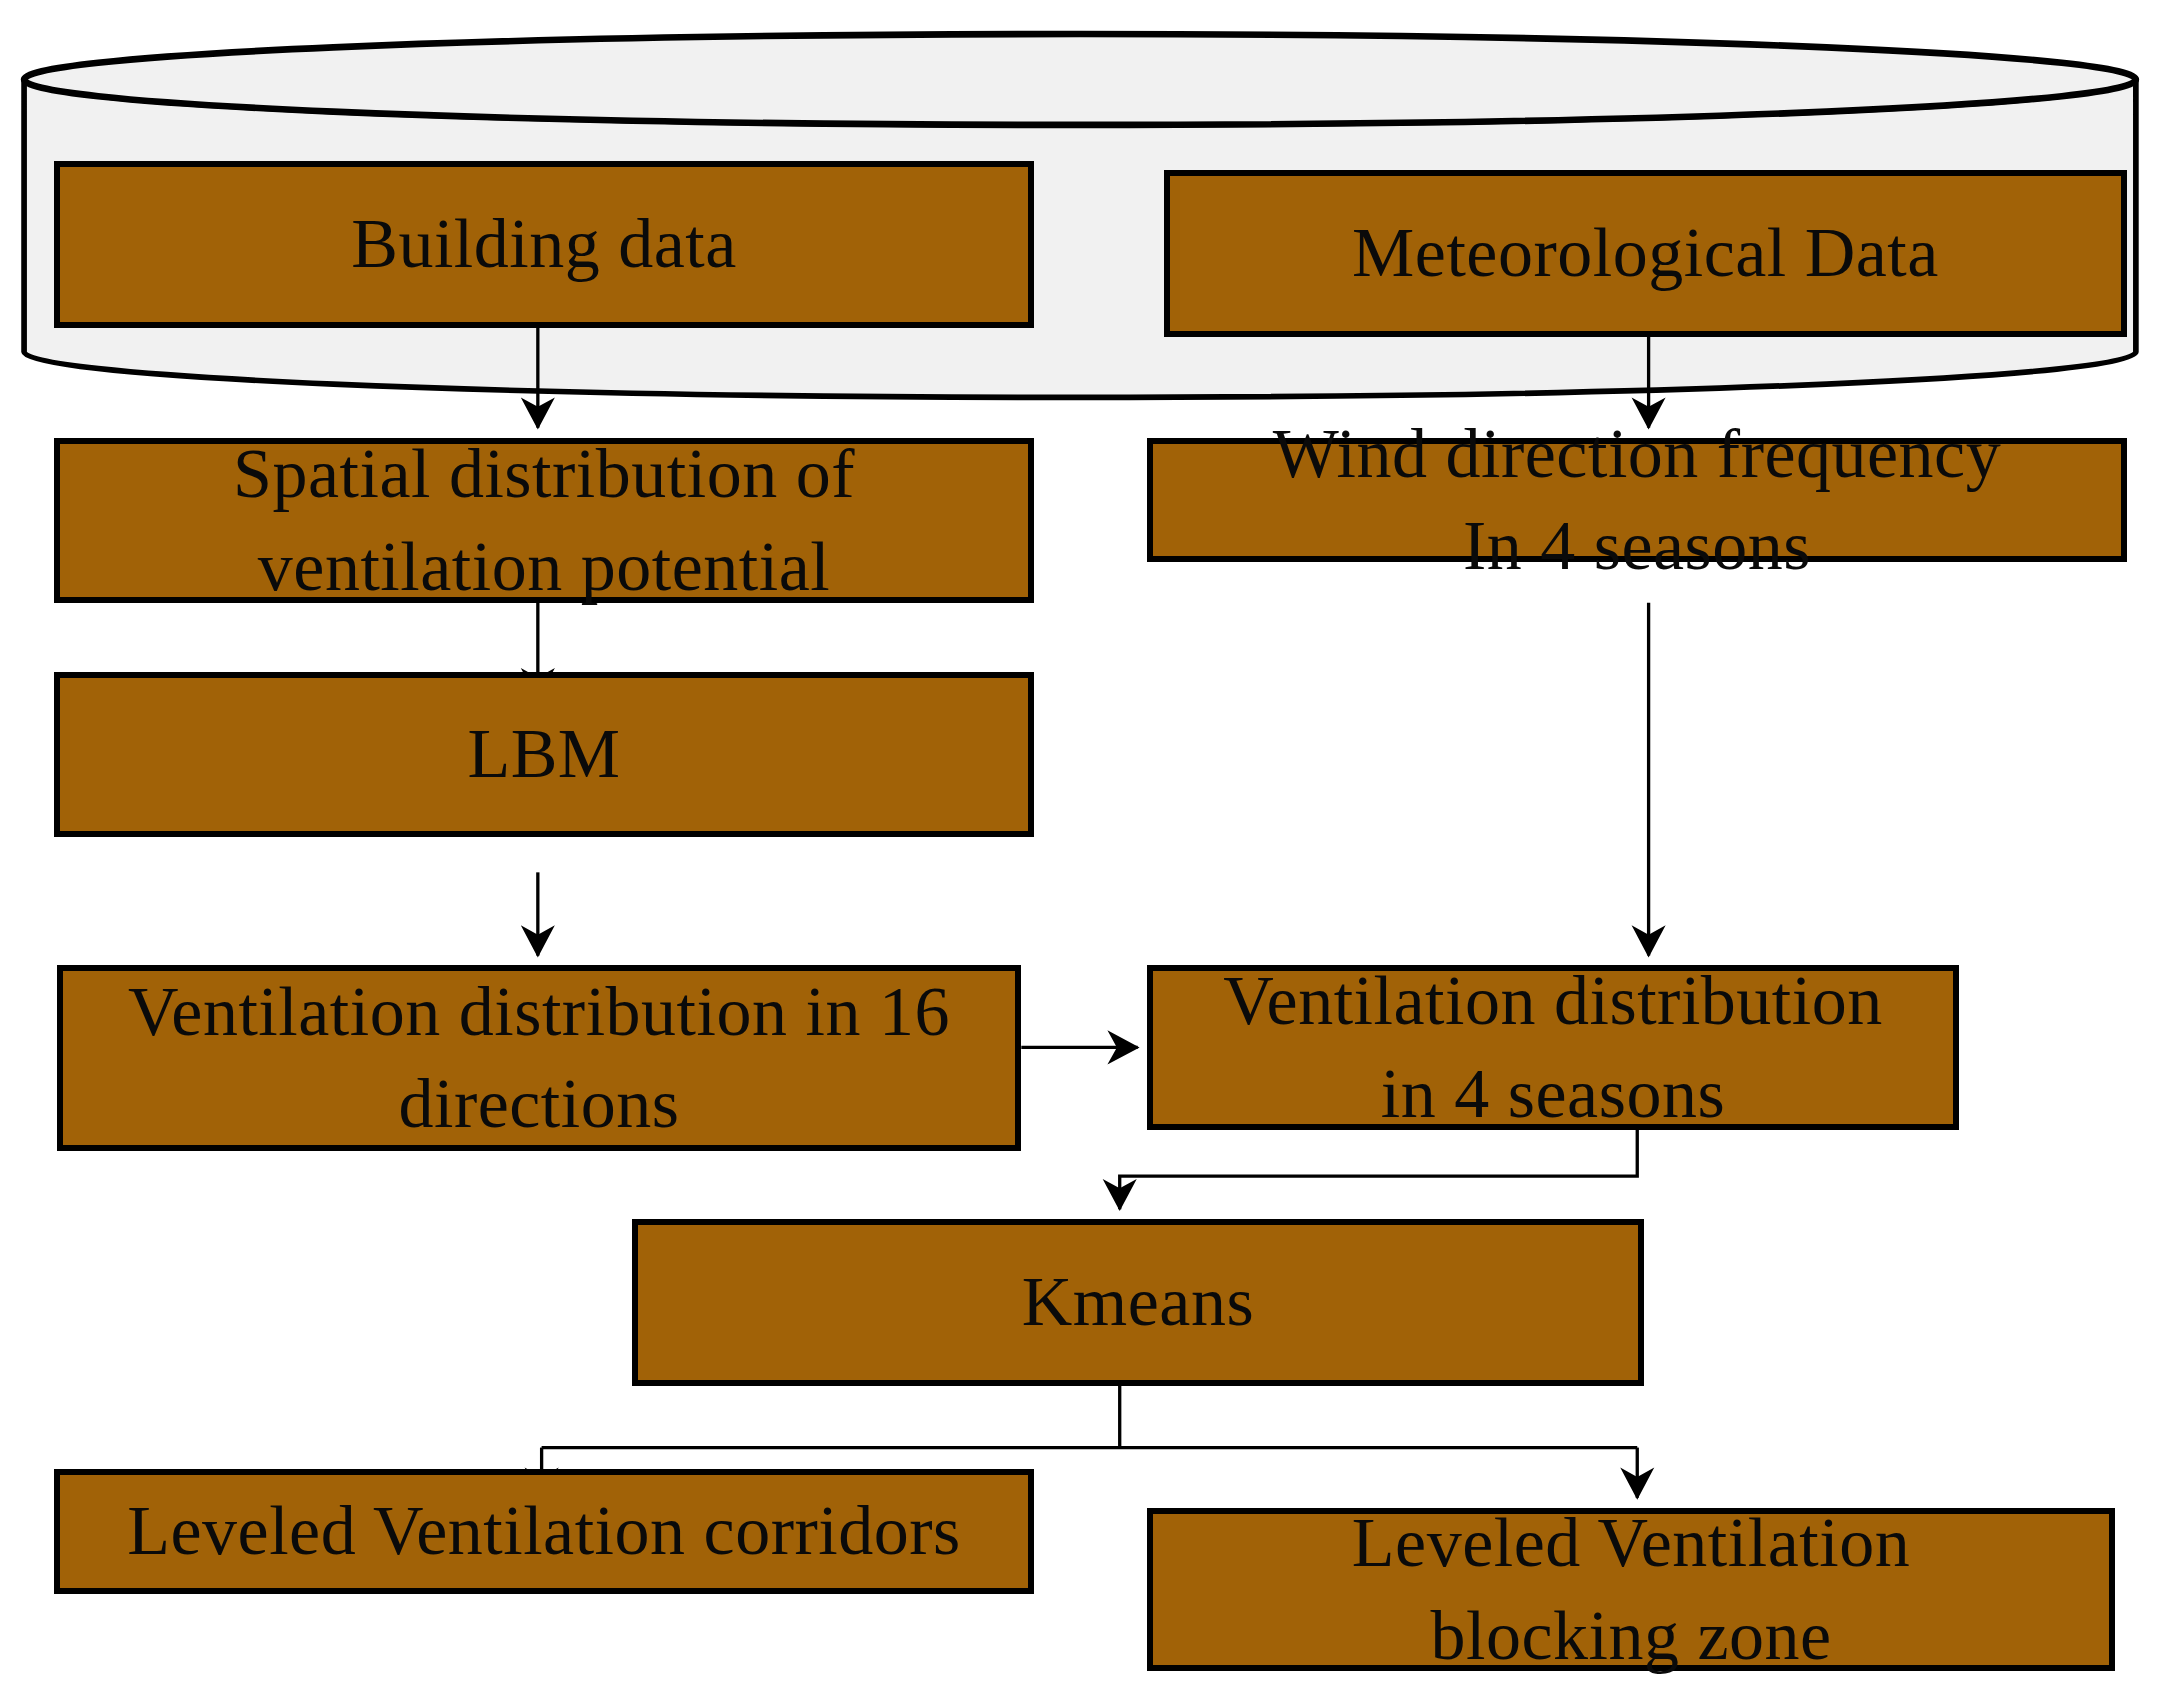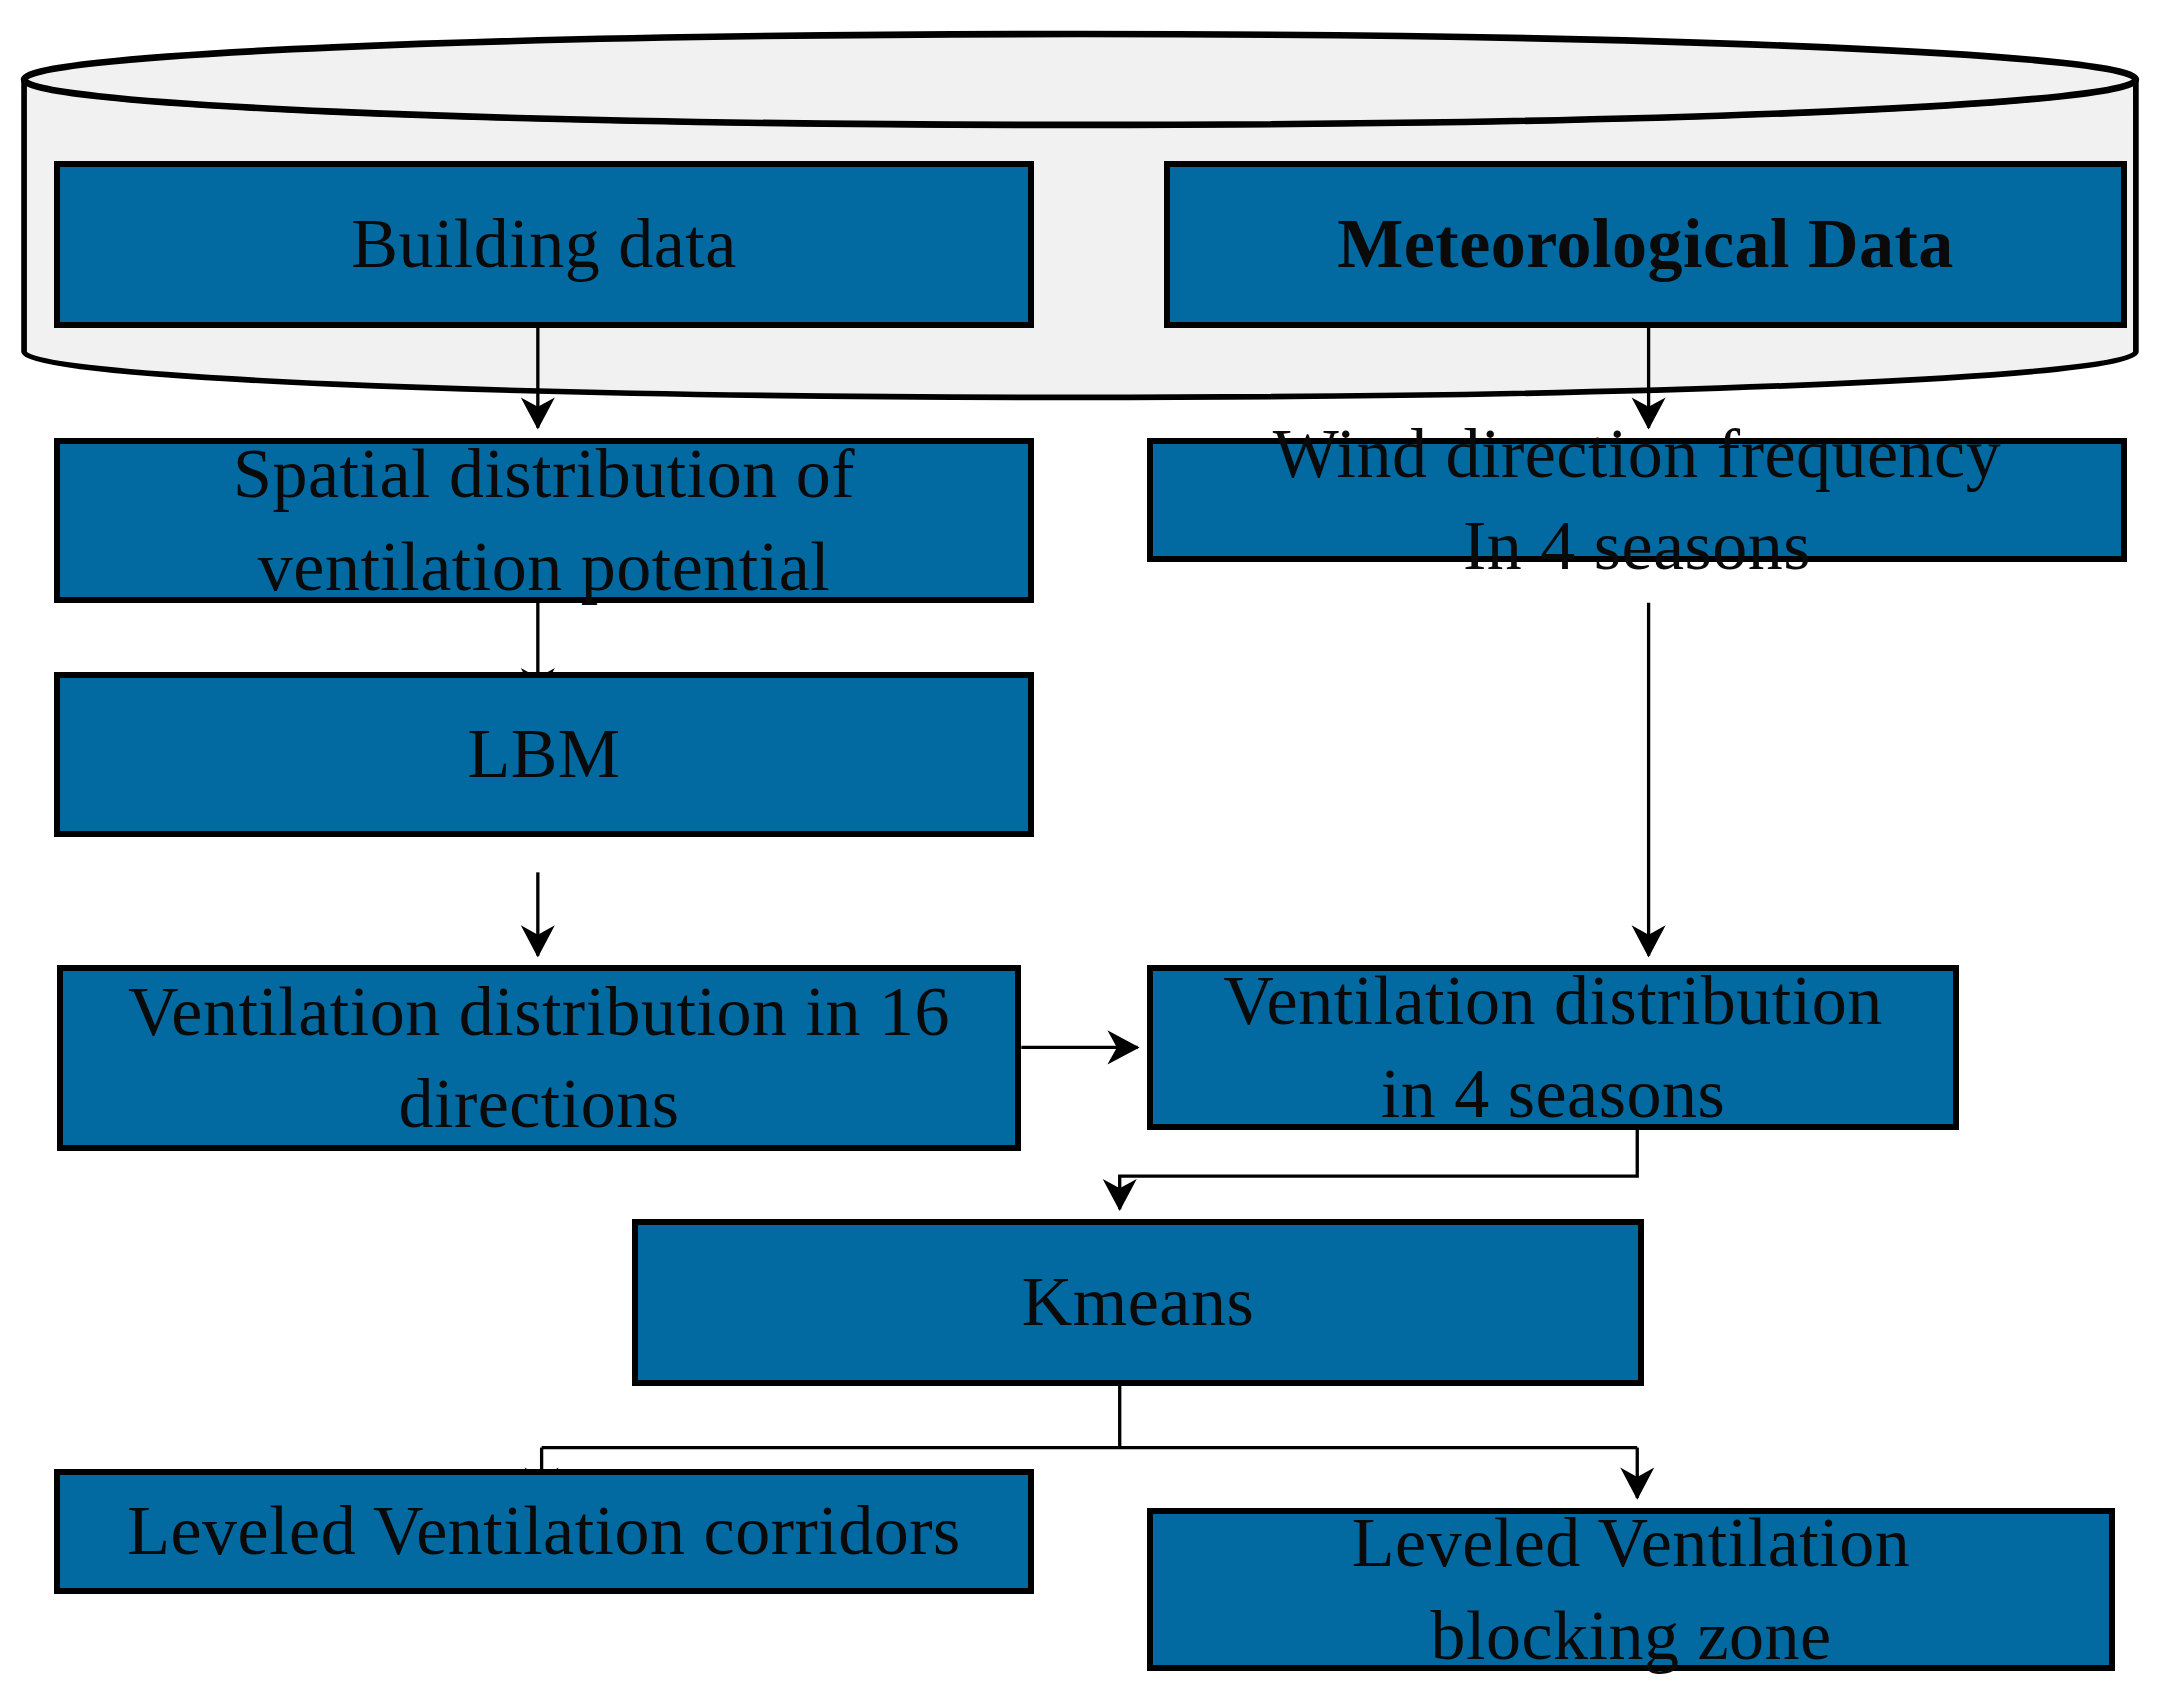--- a/index.html
+++ b/index.html
@@ -13,21 +13,21 @@
   }
   .layer {
     position: absolute;
     left: 0; top: 0;
     width: 2159px; height: 1704px;
     pointer-events: none;
   }
   .node {
     position: absolute;
     box-sizing: border-box;
-    background: #0369a1;
+    background: #a16207;
     border: 6.6px solid #000000;
     display: flex;
     align-items: center;
     justify-content: center;
     text-align: center;
   }
   .node .label {
     display: block;
     white-space: pre-line;
     font-size: 70px;
@@ -61,21 +61,21 @@
     <path d="M1730,1194 L1730,1243 L1183,1243 L1183,1278" fill="none" stroke="#000000" stroke-width="3.5" marker-end="url(#arrow)"></path>
     <path d="M1183,1464 L1183,1530 M572,1530 L1730,1530" fill="none" stroke="#000000" stroke-width="3.5"></path>
     <line x1="572" y1="1530" x2="572" y2="1583" stroke="#000000" stroke-width="3.5" marker-end="url(#arrow)"></line>
     <line x1="1730" y1="1530" x2="1730" y2="1583" stroke="#000000" stroke-width="3.5" marker-end="url(#arrow)"></line>
   </svg>
 
   <div class="node" style="left:54px; top:161px; width:980px; height:167px;">
     <span class="label">Building data</span>
   </div>
 
-  <div class="node" style="left:1164px; top:161px; width:963px; height:167px;font-weight:bold;">
+  <div class="node" style="left:1164px; top:170px; width:963px; height:167px;">
     <span class="label">Meteorological Data</span>
   </div>
 
   <div class="node" style="left:54px; top:438px; width:980px; height:165px;">
     <span class="label">Spatial distribution of
 ventilation potential</span>
   </div>
 
   <div class="node" style="left:1147px; top:438px; width:980px; height:124px;">
     <span class="label">Wind direction frequency

